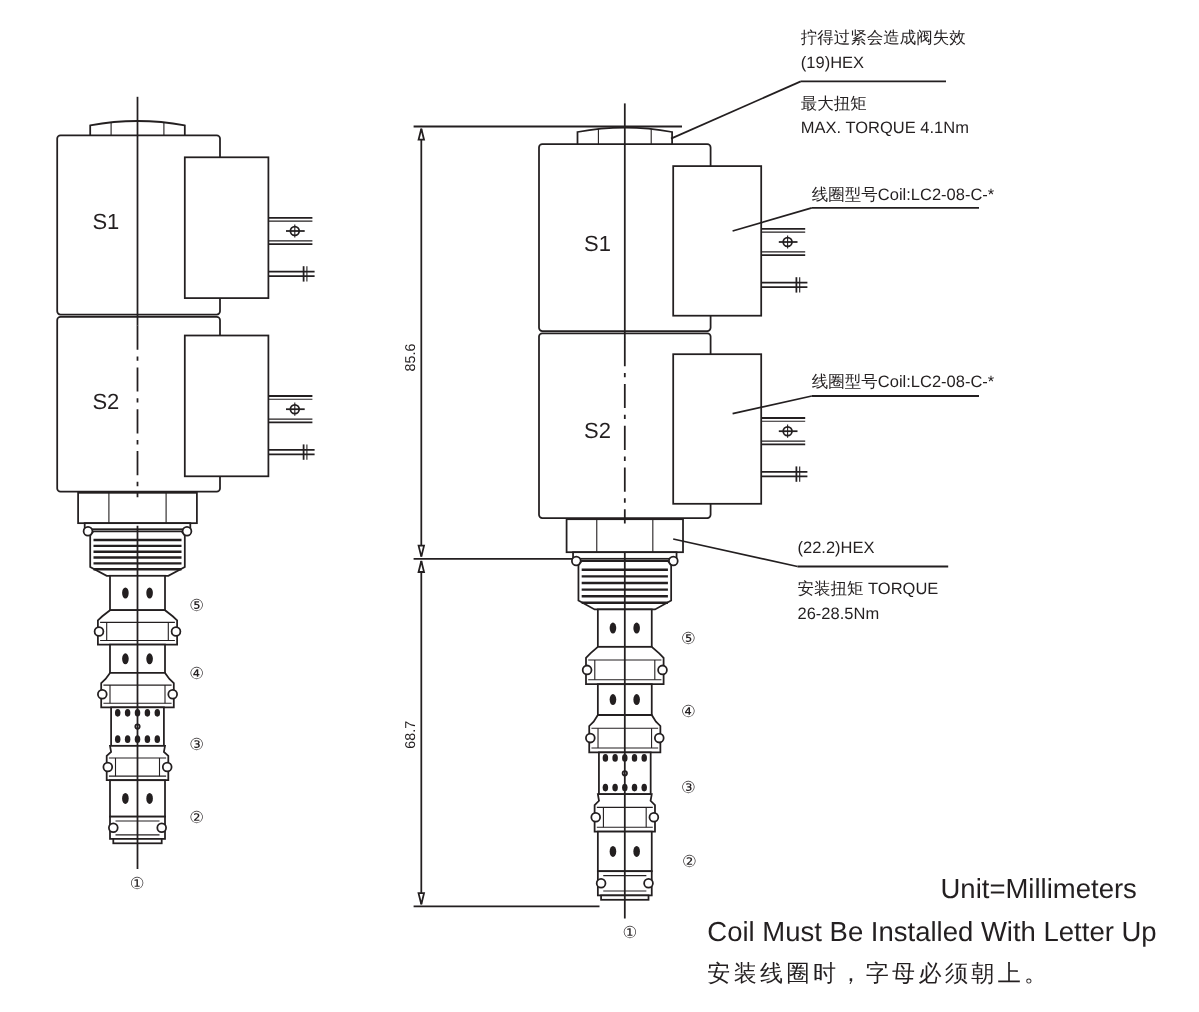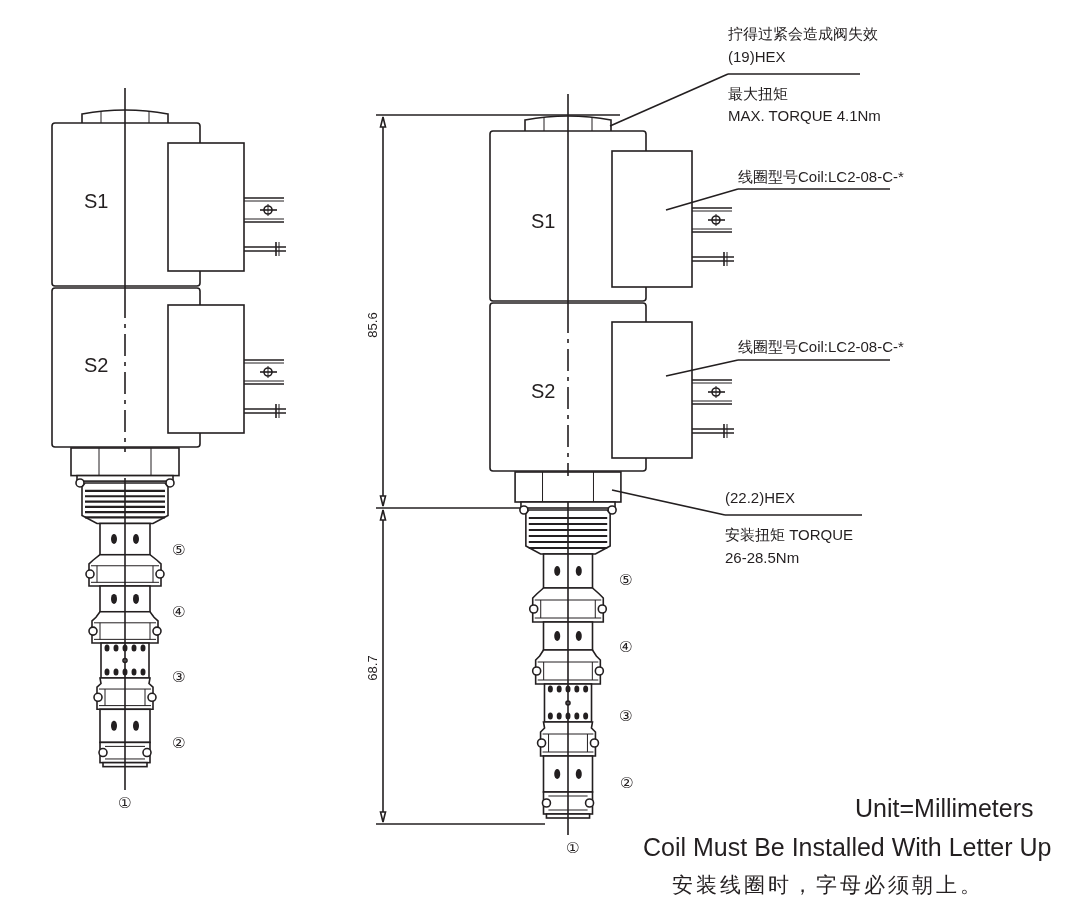--- a/index.html
+++ b/index.html
@@ -259,13 +259,13 @@
   <text class="txt ann" x="728" y="121">MAX. TORQUE 4.1Nm</text>
   <text class="txt ann" x="738" y="182">线圈型号Coil:LC2-08-C-*</text>
   <text class="txt ann" x="738" y="352">线圈型号Coil:LC2-08-C-*</text>
   <text class="txt ann" x="725" y="503">(22.2)HEX</text>
   <text class="txt ann" x="725" y="540">安装扭矩  TORQUE</text>
   <text class="txt ann" x="725" y="563">26-28.5Nm</text>
 </svg>
 
 <div class="note" style="left:855px; top:794px; font-size:25px; font-weight:300;">Unit=Millimeters</div>
 <div class="note" style="left:643px; top:833px; font-size:25px;">Coil Must Be Installed With Letter Up</div>
-<div class="note" style="left:643px; top:871px; font-size:21px; letter-spacing:3px; font-family:Liberation Sans, sans-serif;margin-left:29px;">安装线圈时，字母必须朝上。</div>
+<div class="note" style="left:643px; top:871px; font-size:21px; letter-spacing:3px; font-family:Liberation Sans, sans-serif;">安装线圈时，字母必须朝上。</div>
 
 </body></html>

